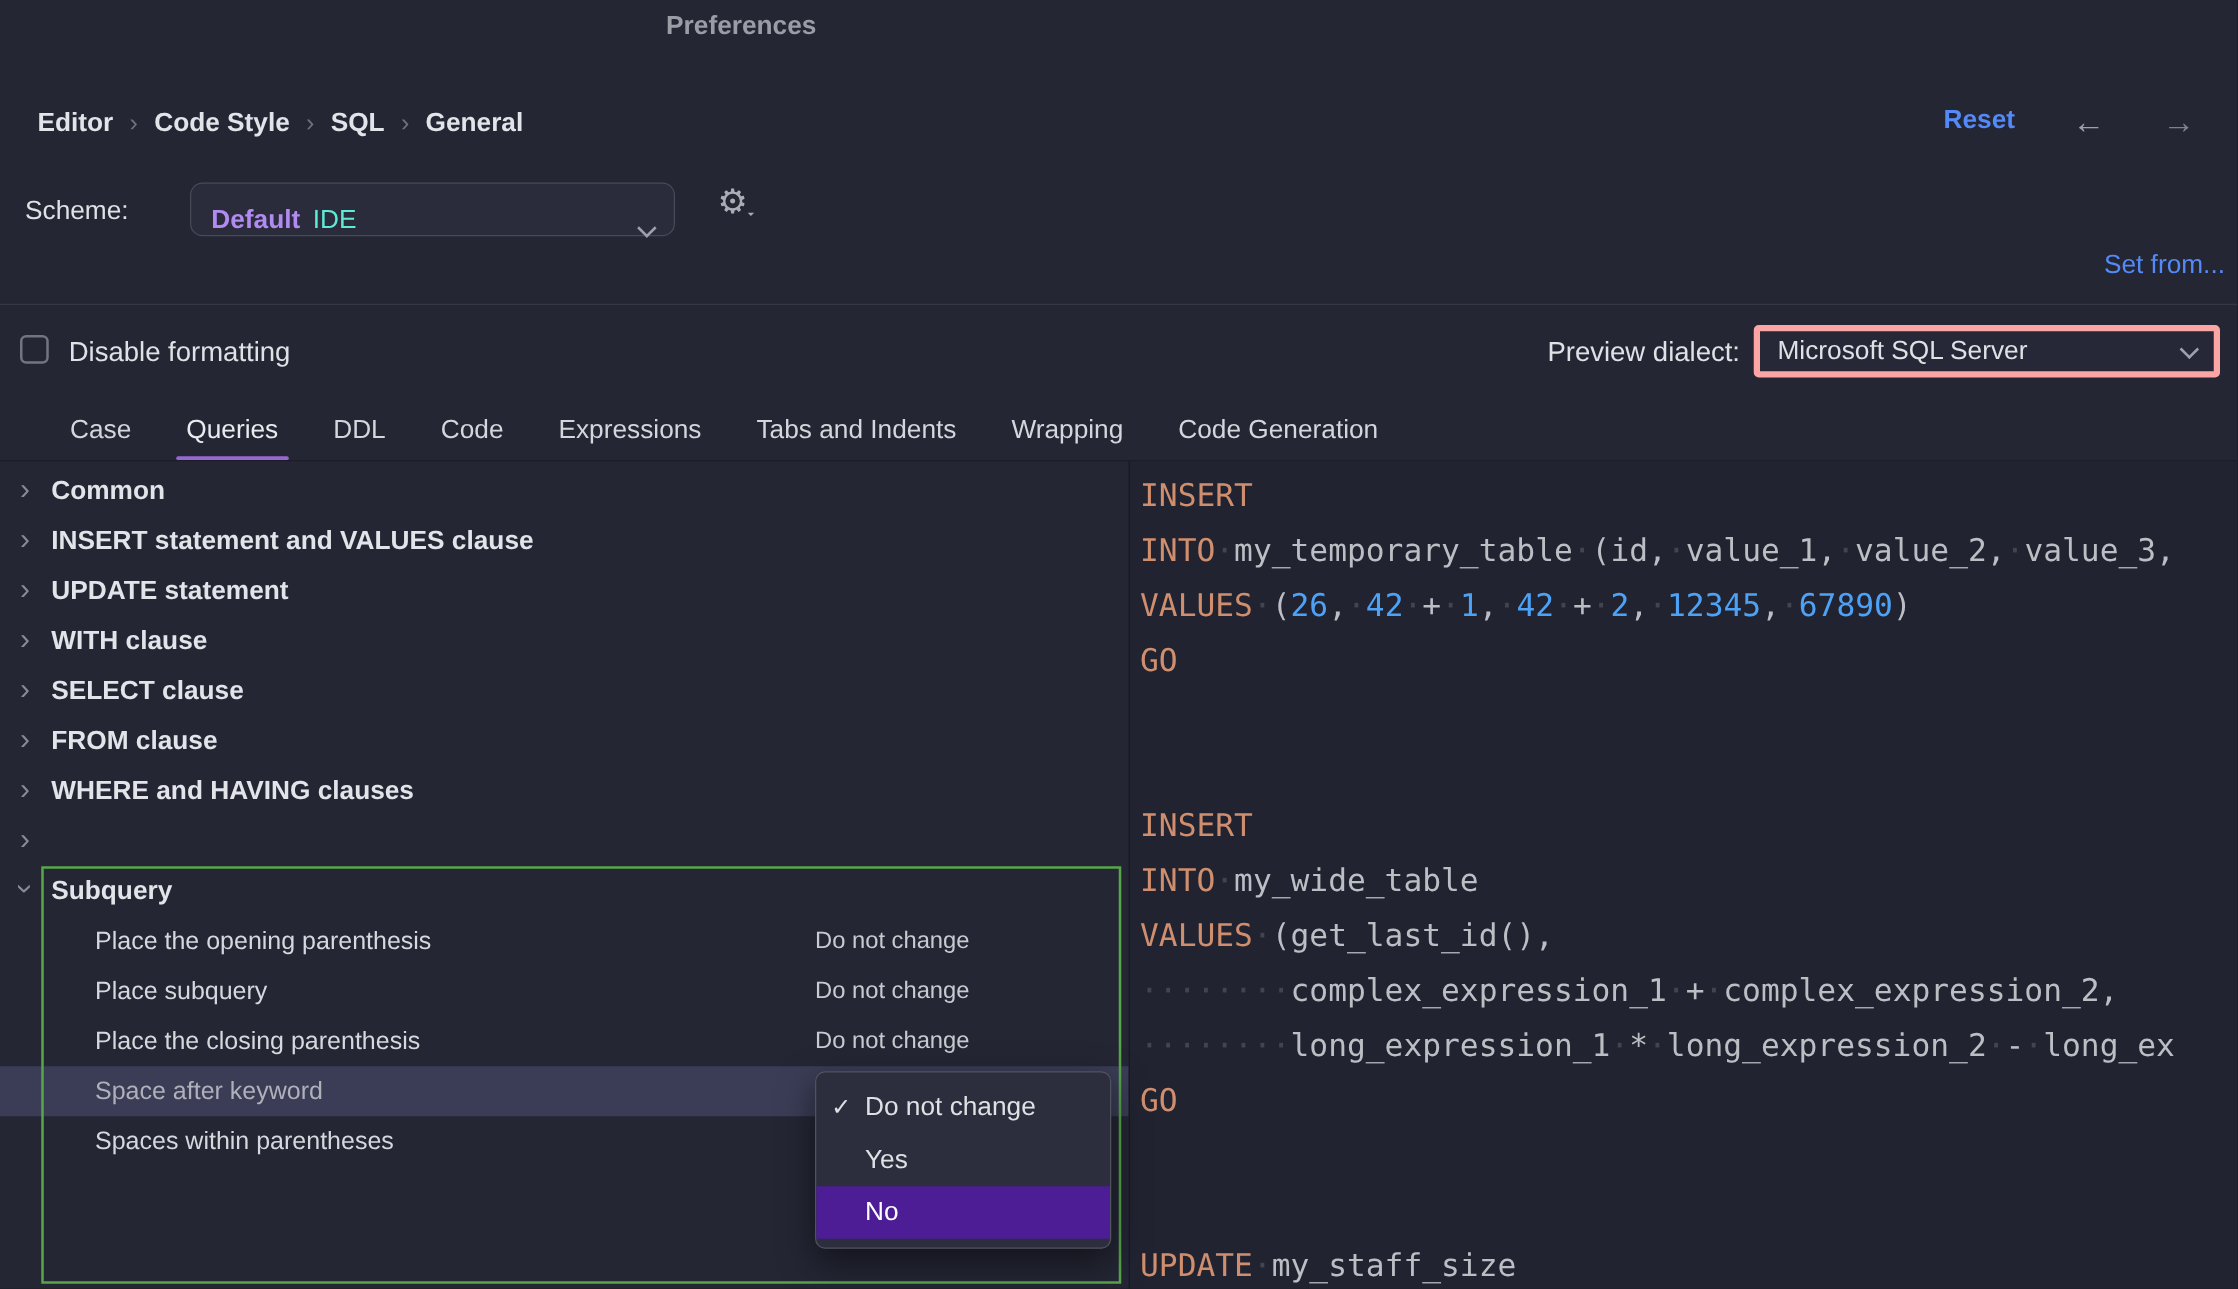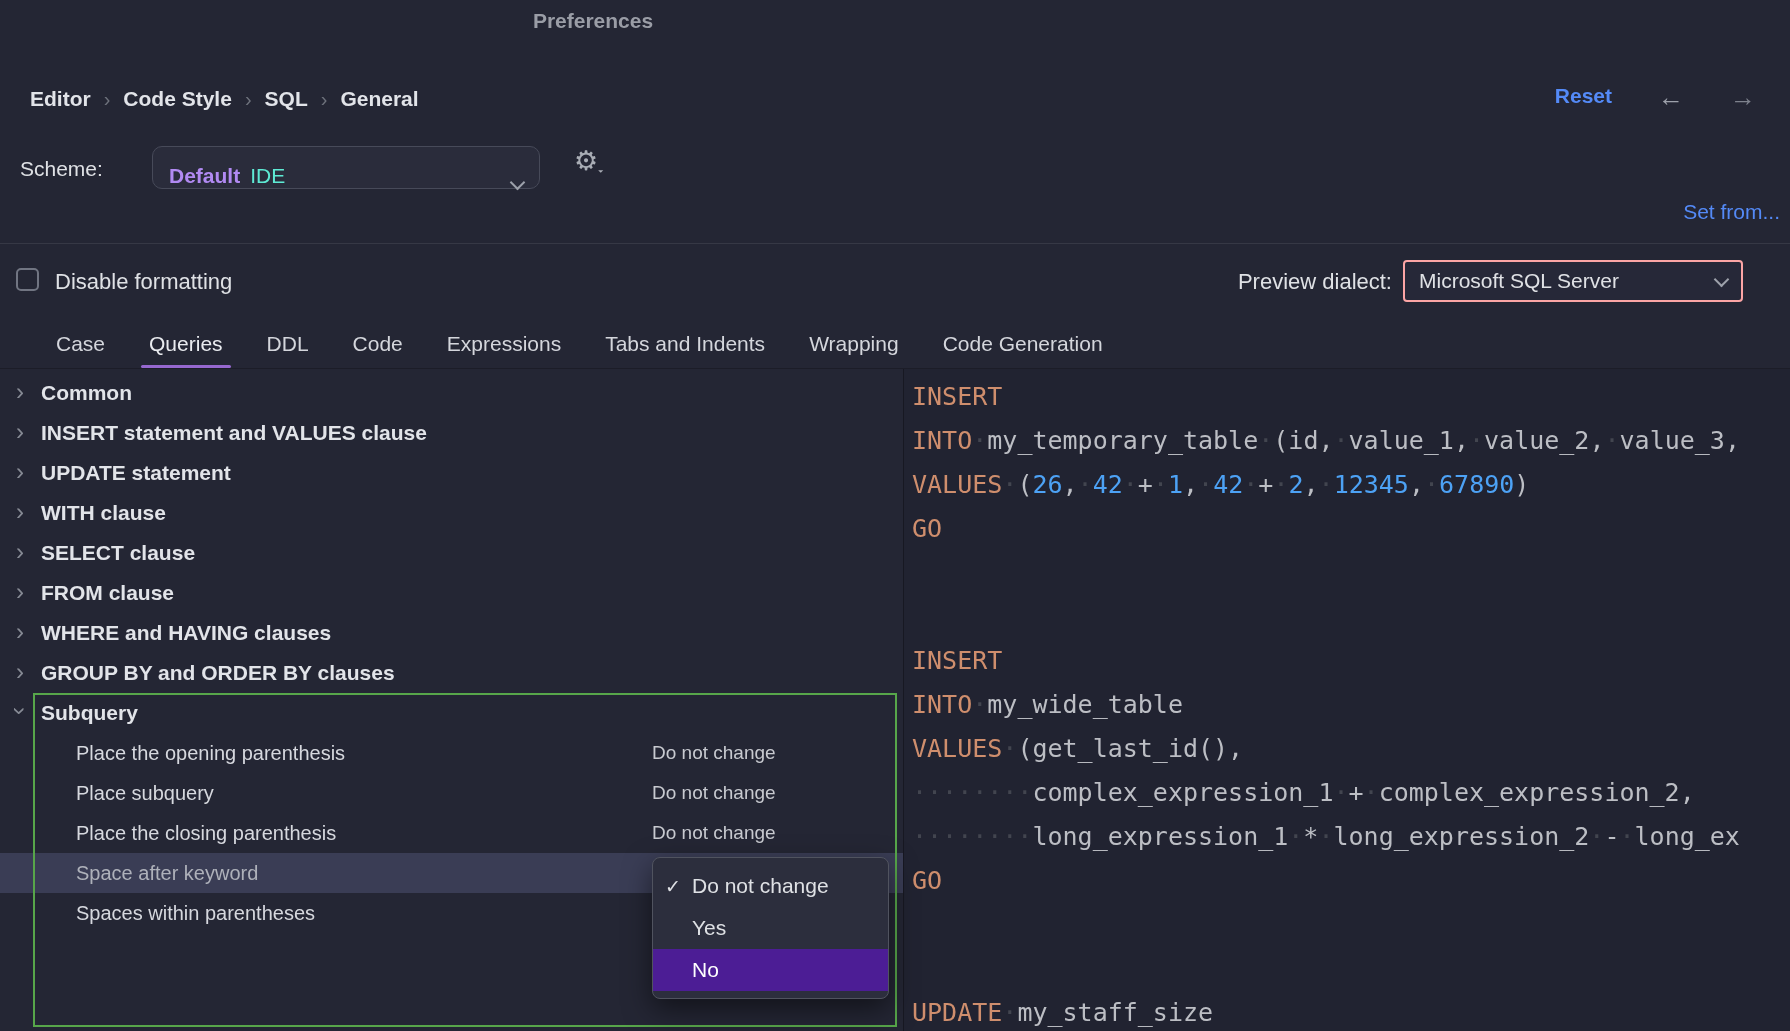--- a/index.html
+++ b/index.html
@@ -32,22 +32,22 @@
         border-left:6px solid transparent;border-top:6px solid transparent;border-bottom:6px solid #a9adb5;
         transform:rotate(45deg) scale(.6);}
   .set-from{position:absolute;top:200px;right:10px;color:#548af7;font-size:21px;cursor:pointer;}
   .header-divider{position:absolute;top:243px;left:0;width:100%;height:1px;background:#363845;}
 
   
   .fmt-checkbox{position:absolute;top:268px;left:16px;width:23px;height:23px;
                 border:2px solid #717582;border-radius:5px;box-sizing:border-box;cursor:pointer;}
   .fmt-label{position:absolute;top:269px;left:55px;font-size:22px;}
   .dialect-label{position:absolute;top:269px;right:398px;font-size:22px;}
-  .dialect-select{position:absolute;top:260px;left:1403px;width:340px;height:42px;
-                  background:#262838;border:2px solid #fca5a5;border-radius:4px;
+  .dialect-select{position:absolute;top:260px;left:1403px;width:373px;height:42px;
+                  background:#262838;border:5px solid #fca5a5;border-radius:4px;
                   display:flex;align-items:center;padding:0 14px;box-sizing:border-box;
                   font-size:21px;cursor:pointer;}
   .dialect-select .chev{margin-left:auto;margin-top:-4px;}
 
   
   .tabs{position:absolute;top:322px;left:34px;display:flex;}
   .tab{position:relative;height:46px;line-height:44px;padding:0 22px;font-size:21px;
        color:#d4d6dc;cursor:pointer;white-space:nowrap;}
   .tab.selected{color:#e9ebef;}
   .tab.selected::after{content:"";position:absolute;left:14px;right:14px;bottom:0;height:3px;
@@ -170,21 +170,20 @@
       <div class="tree-row group">
         <span class="chevron">›</span>
         <span class="label">FROM clause</span>
       </div>
       <div class="tree-row group">
         <span class="chevron">›</span>
         <span class="label">WHERE and HAVING clauses</span>
       </div>
       <div class="tree-row group">
         <span class="chevron">›</span>
-        <span class="label">GROUP BY and ORDER BY clauses</span>
       </div>
       <div class="tree-row group expanded">
         <span class="chevron">›</span>
         <span class="label">Subquery</span>
       </div>
 
       <div class="tree-row setting">
         <span class="label">Place the opening parenthesis</span>
         <span class="value">Do not change</span>
       </div>

